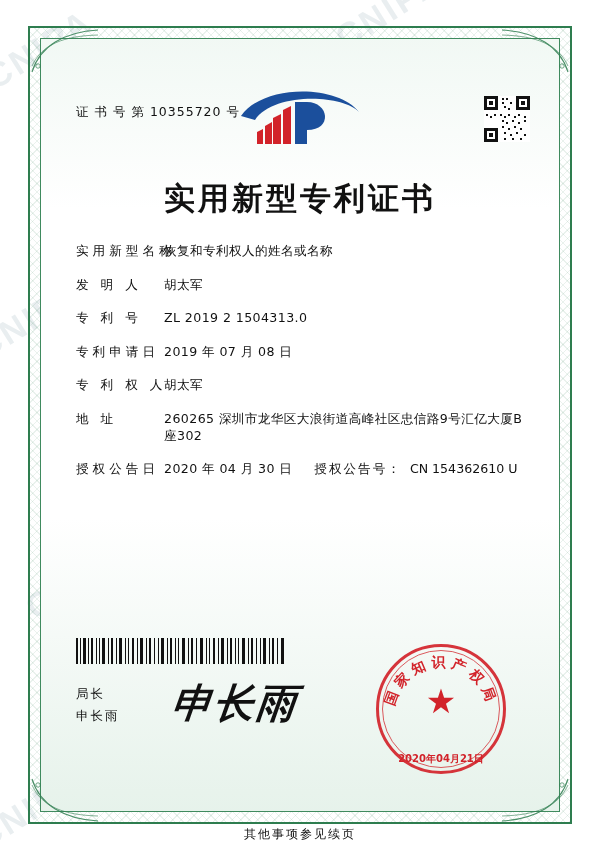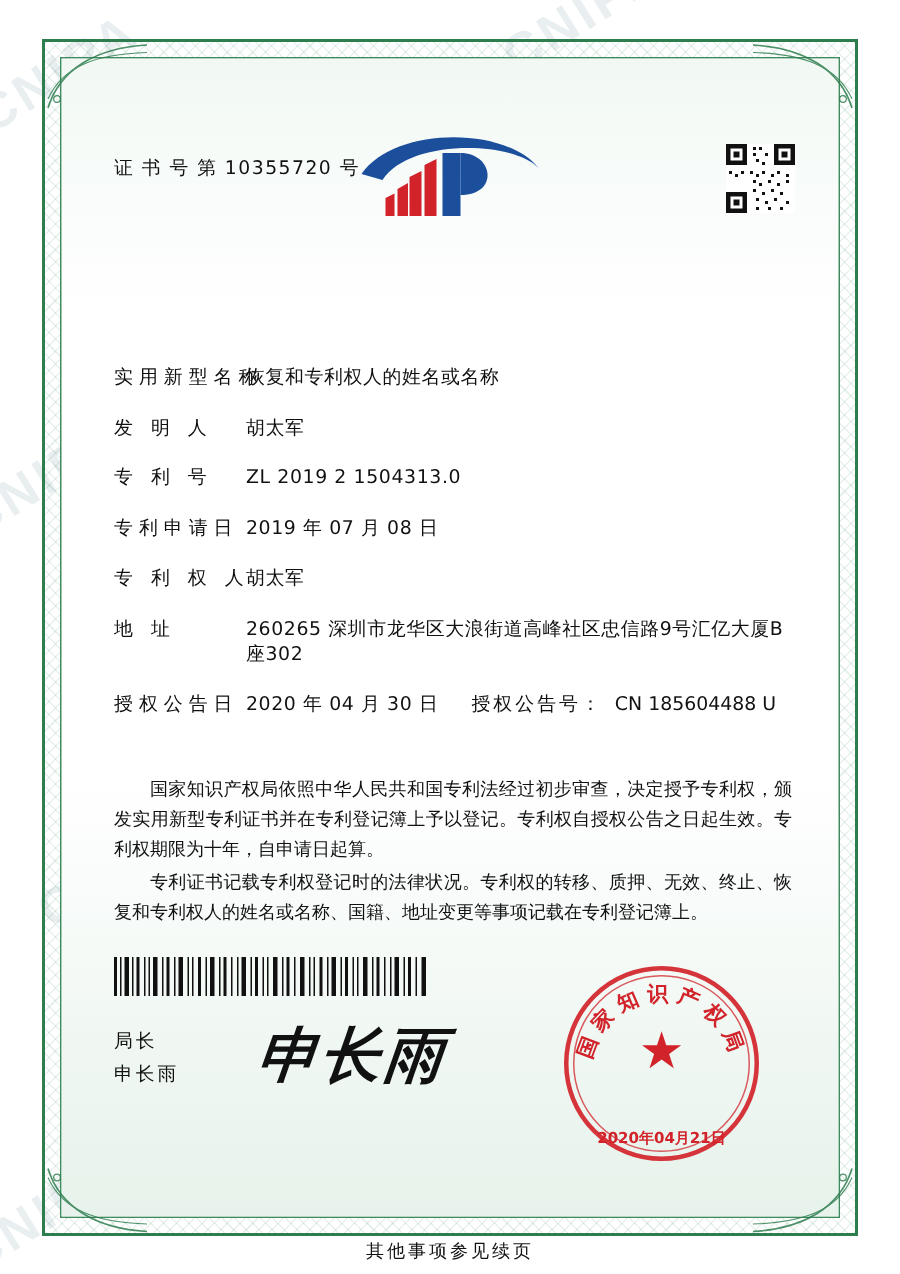--- a/index.html
+++ b/index.html
@@ -350,20 +350,21 @@
     <svg class="logo" viewBox="0 0 134 62">
       <path d="M8 30 C 30 -2, 104 -2, 126 26 C 110 8, 40 6, 22 34 Z" fill="#1b4f9c"></path>
       <path d="M62 16 L62 58 L74 58 L74 16 Z" fill="#1b4f9c"></path>
       <path d="M74 16 C 96 16, 100 44, 74 44 Z" fill="#1b4f9c"></path>
       <path d="M50 24 L58 20 L58 58 L50 58 Z" fill="#d2232a"></path>
       <path d="M40 32 L48 28 L48 58 L40 58 Z" fill="#d2232a"></path>
       <path d="M32 40 L39 36 L39 58 L32 58 Z" fill="#d2232a"></path>
       <path d="M24 46 L30 43 L30 58 L24 58 Z" fill="#d2232a"></path>
     </svg>
 
+    <div class="title">实用新型专利证书</div>
 
     <div class="fields">
 
       <div class="field-row">
         <span class="f-label">实用新型名称</span>
         <span class="f-value">恢复和专利权人的姓名或名称</span>
       </div>
 
       <div class="field-row">
         <span class="f-label">发 明 人</span>
@@ -387,29 +388,25 @@
 
       <div class="field-row">
         <span class="f-label">地        址</span>
         <span class="f-value">260265 深圳市龙华区大浪街道高峰社区忠信路9号汇亿大厦B座302</span>
       </div>
 
       <div class="field-row inline-row">
         <span class="f-label">授权公告日</span>
         <span class="f-value">2020 年 04 月 30 日</span>
         <span class="f-label2">授权公告号：</span>
-        <span class="f-value2">CN 185604488 U</span>
+        <span class="f-value2">CN 154362610 U</span>
       </div>
 
     </div>
 
-    <div class="paragraphs">
-      <p>国家知识产权局依照中华人民共和国专利法经过初步审查，决定授予专利权，颁发实用新型专利证书并在专利登记簿上予以登记。专利权自授权公告之日起生效。专利权期限为十年，自申请日起算。</p>
-      <p>专利证书记载专利权登记时的法律状况。专利权的转移、质押、无效、终止、恢复和专利权人的姓名或名称、国籍、地址变更等事项记载在专利登记簿上。</p>
-    </div>
 
     <div class="barcode">
       <i style="left:0px;width:2px;"></i>
         <i style="left:4px;width:1px;"></i>
       <i style="left:7px;width:3px;"></i>
         <i style="left:12px;width:1px;"></i>
       <i style="left:15px;width:2px;"></i>
         <i style="left:20px;width:1px;"></i>
       <i style="left:23px;width:1px;"></i>
         <i style="left:26px;width:3px;"></i>

